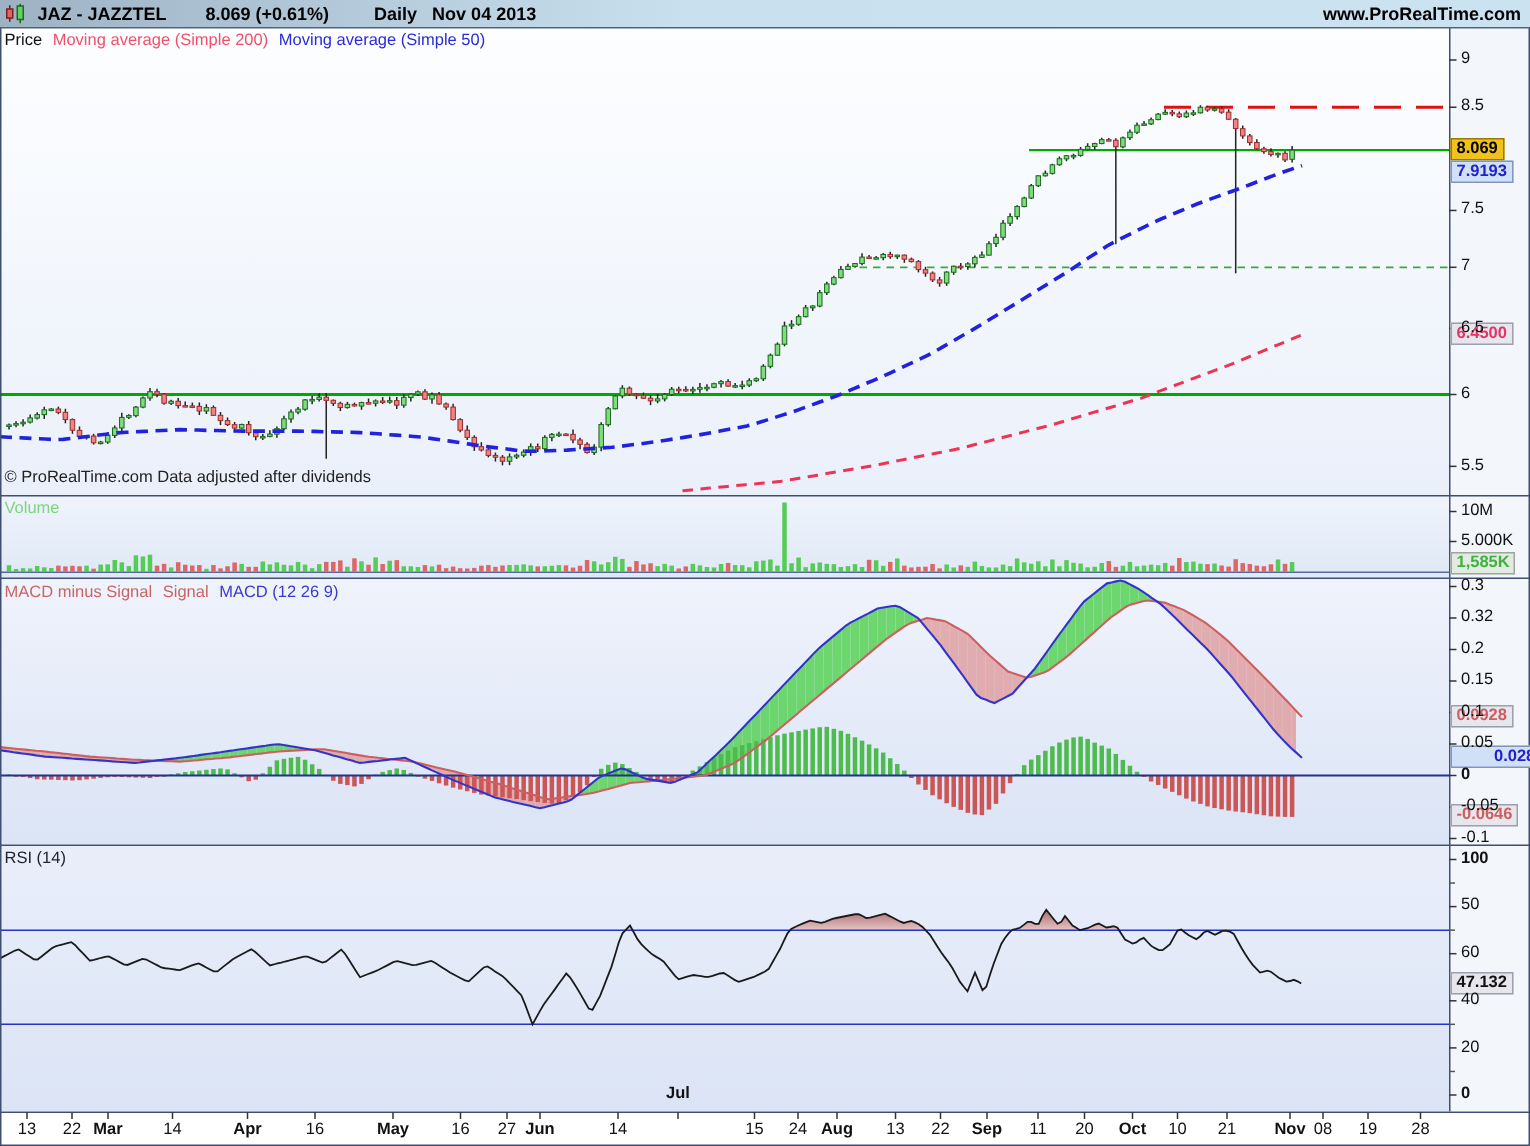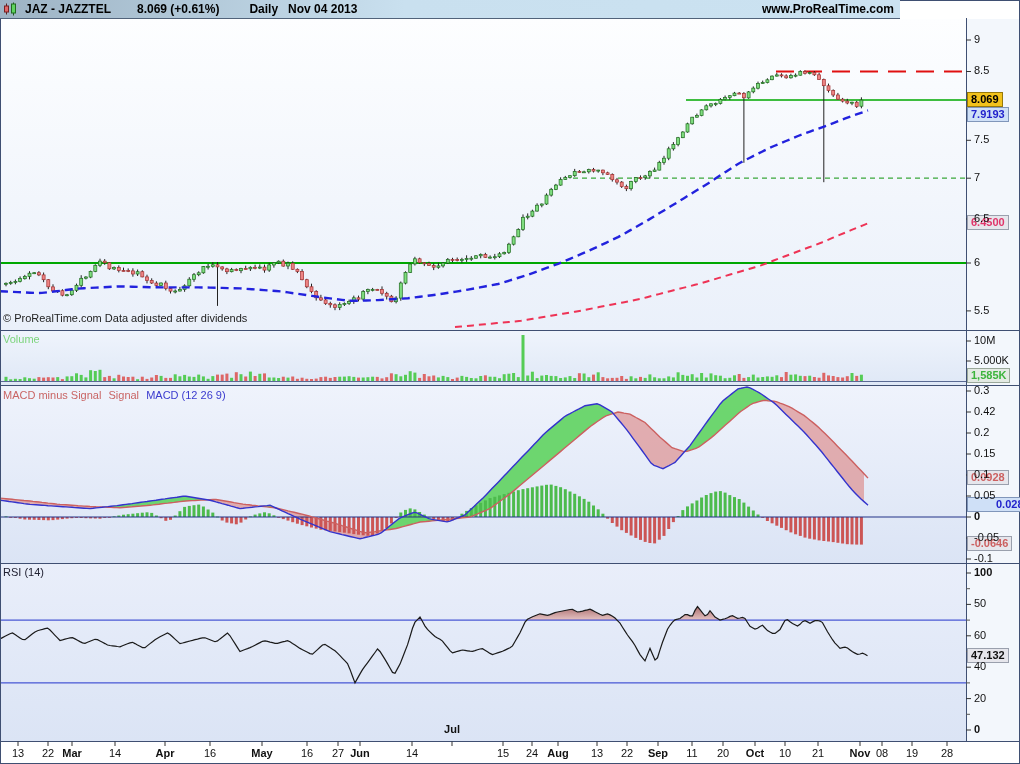--- a/index.html
+++ b/index.html
@@ -1,18 +1,18 @@
 <!DOCTYPE html>
 <html><head>
 <meta charset="utf-8">
 <style>
   html,body{margin:0;padding:0;background:#888;}
   .screen{position:relative;width:1020px;height:764px;background:#fff;overflow:hidden;
           font-family:"Liberation Sans", sans-serif; -webkit-font-smoothing:antialiased;}
-  .titlebar{position:absolute;left:0;top:0;width:900px;height:18px;
+  .titlebar{position:absolute;left:0;top:0;width:1020px;height:18px;
             background:linear-gradient(to right,#9db3c4,#c9e0ef 45%,#cbe2f1);
             border-bottom:1px solid #51637a;display:flex;align-items:center;z-index:4;}
   .titlebar span{font-size:12px;font-weight:bold;color:#000;white-space:nowrap;}
   .tb-icon{display:inline-flex;margin:0 6px 0 3px;}
   .tb-symbol{margin-right:26px;}
   .tb-quote{margin-right:30px;}
   .tb-tf{margin-right:10px;}
   .tb-site{margin-left:auto;margin-right:6px;}
   .pane{position:absolute;left:0;width:966px;z-index:0;}
   .pane-price{top:19px;height:312px;background:linear-gradient(#fdfeff,#eaf0fa);}
@@ -1196,20 +1196,25 @@
       <line x1="755" y1="741.5" x2="755" y2="746" stroke="#333" stroke-width="1"></line>
       <line x1="785" y1="741.5" x2="785" y2="746" stroke="#333" stroke-width="1"></line>
       <line x1="818" y1="741.5" x2="818" y2="746" stroke="#333" stroke-width="1"></line>
       <line x1="860" y1="741.5" x2="860" y2="746" stroke="#333" stroke-width="1"></line>
       <line x1="882" y1="741.5" x2="882" y2="746" stroke="#333" stroke-width="1"></line>
       <line x1="912" y1="741.5" x2="912" y2="746" stroke="#333" stroke-width="1"></line>
       <line x1="947" y1="741.5" x2="947" y2="746" stroke="#333" stroke-width="1"></line>
     </svg>
 
   <div id="overlay">
+    <div class="legend" style="top:21px">
+      <span class="lg-price">Price</span>
+      <span class="lg-ma200">Moving average (Simple 200)</span>
+      <span class="lg-ma50">Moving average (Simple 50)</span>
+    </div>
     <div class="copyright">© ProRealTime.com  Data adjusted after dividends</div>
     <div class="legend" style="top:333px">
       <span class="lg-vol">Volume</span>
     </div>
     <div class="legend" style="top:389px">
       <span class="lg-hist">MACD minus Signal</span>
       <span class="lg-signal">Signal</span>
       <span class="lg-macd">MACD (12 26 9)</span>
     </div>
     <div class="legend" style="top:566px">
@@ -1227,21 +1232,21 @@
   <div class="glab " style="left: 974px; top: 33.0265px;">9</div>
       <div class="glab " style="left: 974px; top: 64.4636px;">8.5</div>
       <div class="glab " style="left: 974px; top: 133.303px;">7.5</div>
       <div class="glab " style="left: 974px; top: 171.249px;">7</div>
       <div class="glab " style="left: 974px; top: 212.009px;">6.5</div>
       <div class="glab " style="left: 974px; top: 256.032px;">6</div>
       <div class="glab " style="left: 974px; top: 303.889px;">5.5</div>
       <div class="glab " style="left: 974px; top: 334px;">10M</div>
       <div class="glab " style="left: 974px; top: 354px;">5.000K</div>
       <div class="glab " style="left: 974px; top: 384px;">0.3</div>
-      <div class="glab " style="left: 974px; top: 405px;">0.42</div>
+      <div class="glab " style="left: 974px; top: 405px;">0.32</div>
       <div class="glab " style="left: 974px; top: 426px;">0.2</div>
       <div class="glab " style="left: 974px; top: 447px;">0.15</div>
       <div class="glab " style="left: 974px; top: 468px;">0.1</div>
       <div class="glab " style="left: 974px; top: 489px;">0.05</div>
       <div class="glab " style="left: 974px; top: 510px; font-weight: bold;">0</div>
       <div class="glab " style="left: 974px; top: 531px;">-0.05</div>
       <div class="glab " style="left: 974px; top: 552px;">-0.1</div>
       <div class="glab " style="left: 974px; top: 566px; font-weight: bold;">100</div>
       <div class="glab " style="left: 974px; top: 597.4px;">50</div>
       <div class="glab " style="left: 974px; top: 628.8px;">60</div>

